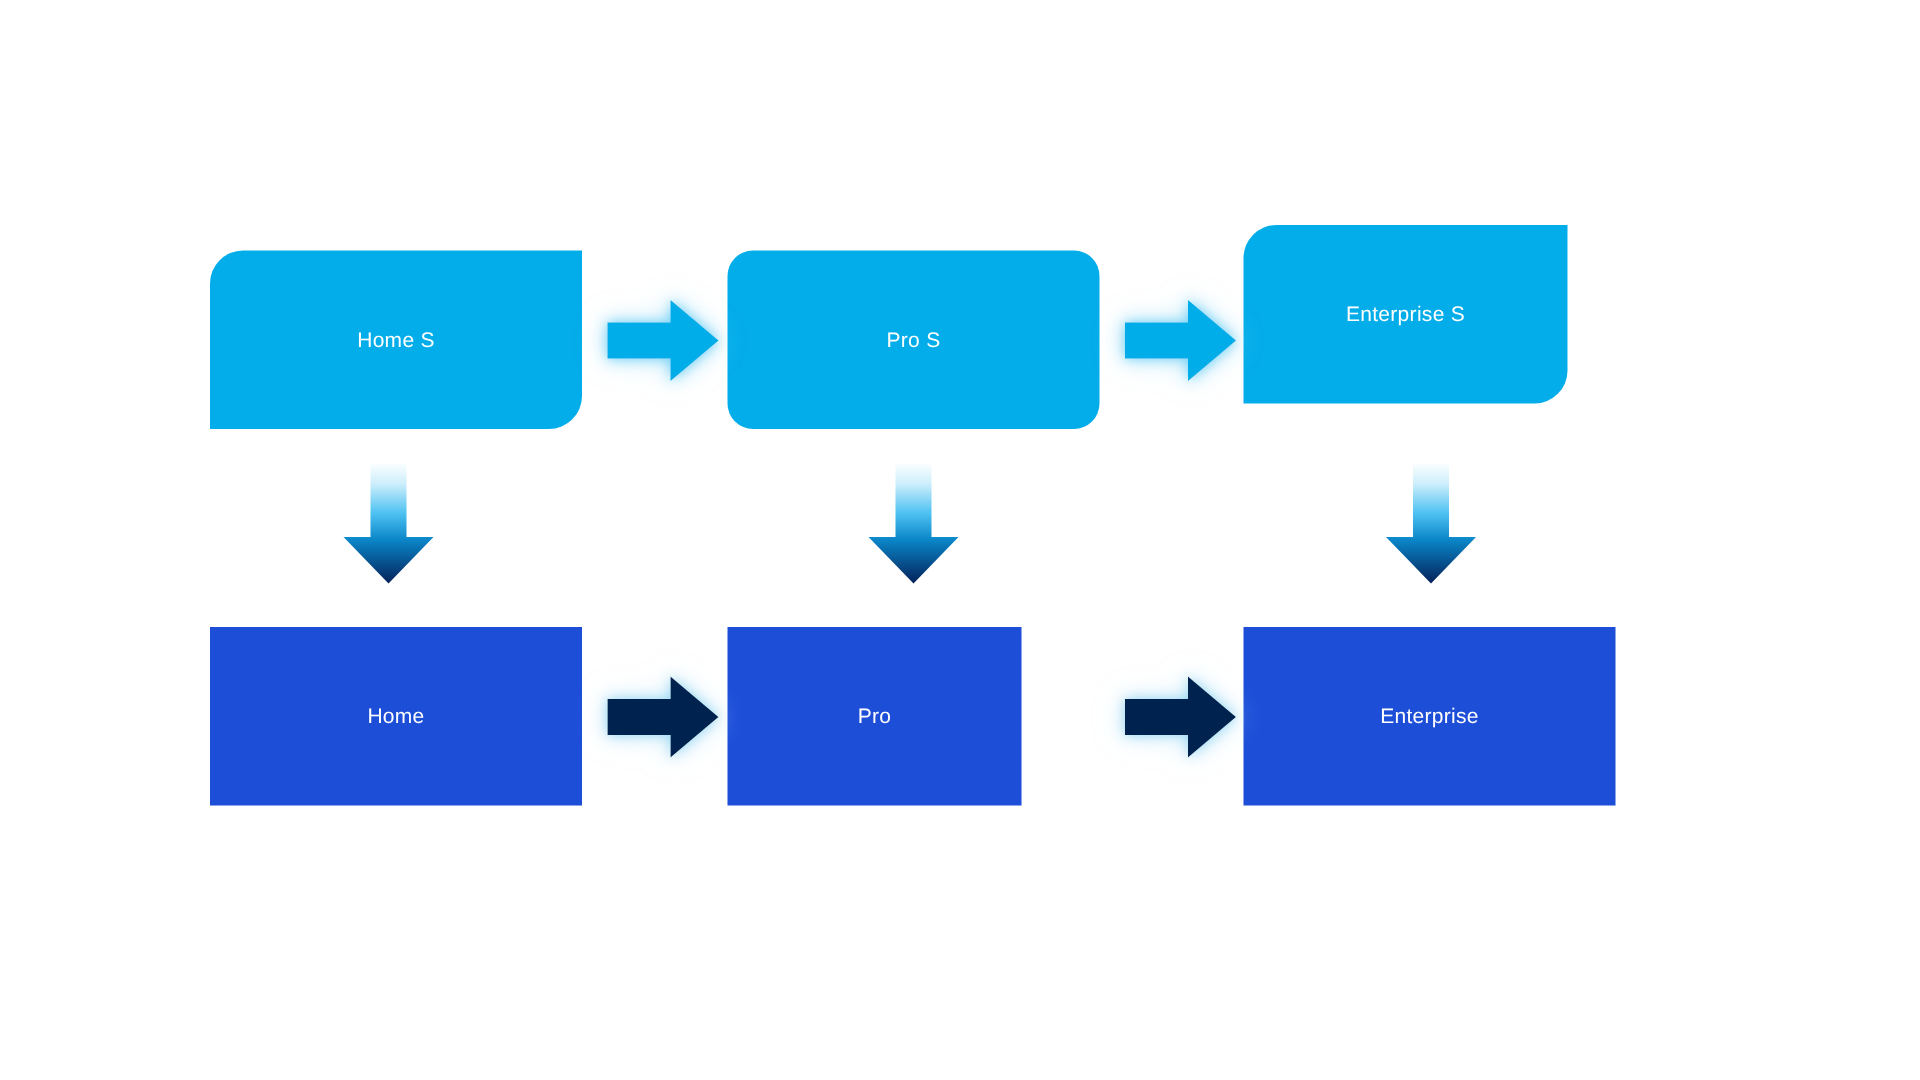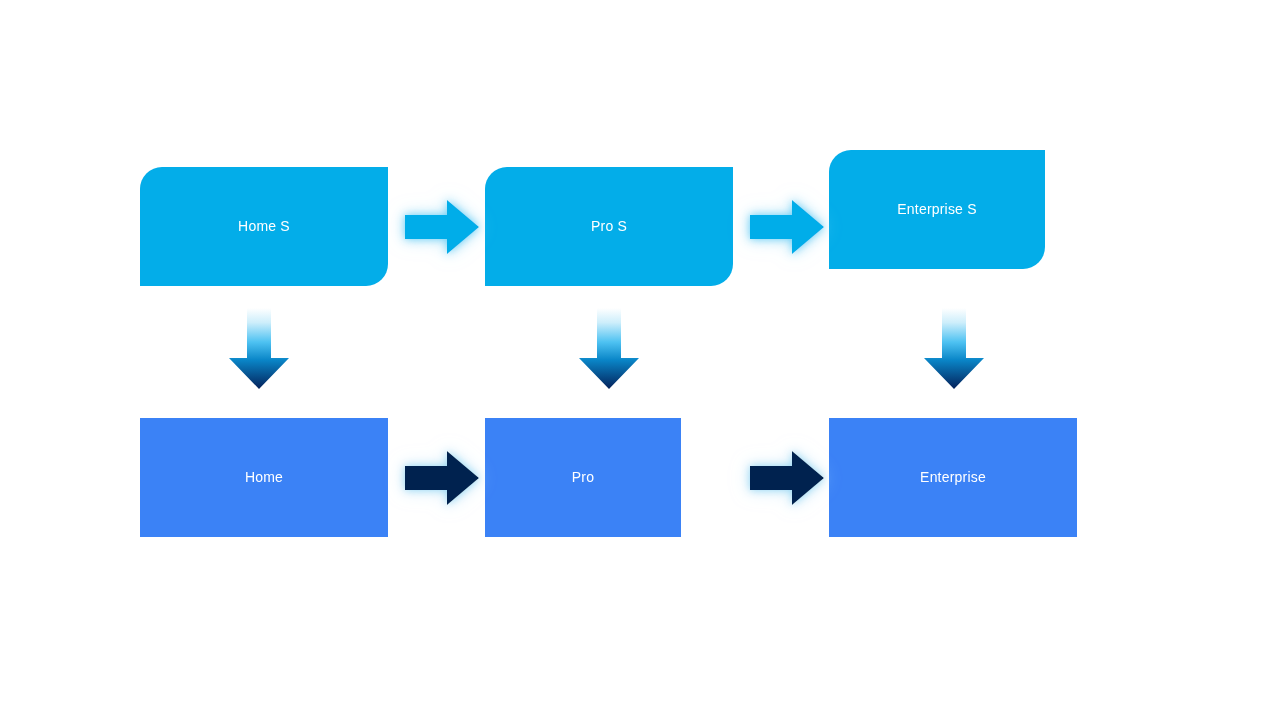--- a/index.html
+++ b/index.html
@@ -38,21 +38,21 @@
     line-height: 1.2;
     user-select: none;
   }
 
   .node-box.tier-top {
     background: #03ade9;
     border-radius: 22px 0px 22px 0px; 
   }
 
   .node-box.tier-bottom {
-    background: #3b82f6;
+    background: #1d4ed8;
     border-radius: 0;
   }
 
   .node-label {
     pointer-events: none;
     white-space: nowrap;
   }
 
   
   .arrow-right {
@@ -77,21 +77,21 @@
 </style>
 </head>
 <body>
 
 <div id="diagram-canvas">
 
   <div class="node-box tier-top" style="left:140px; top:167px; width:248px; height:119px;">
     <span class="node-label">Home S</span>
   </div>
 
-  <div class="node-box tier-top" style="left:485px; top:167px; width:248px; height:119px;">
+  <div class="node-box tier-top" style="left:485px; top:167px; width:248px; height:119px;border-radius:17px;">
     <span class="node-label">Pro S</span>
   </div>
 
   <div class="node-box tier-top" style="left:829px; top:150px; width:216px; height:119px;">
     <span class="node-label">Enterprise S</span>
   </div>
 
   <div class="arrow-right" style="left:405px; top:198px;">
     <svg viewBox="0 0 74 58" xmlns="http://www.w3.org/2000/svg" aria-hidden="true">
       <defs>

